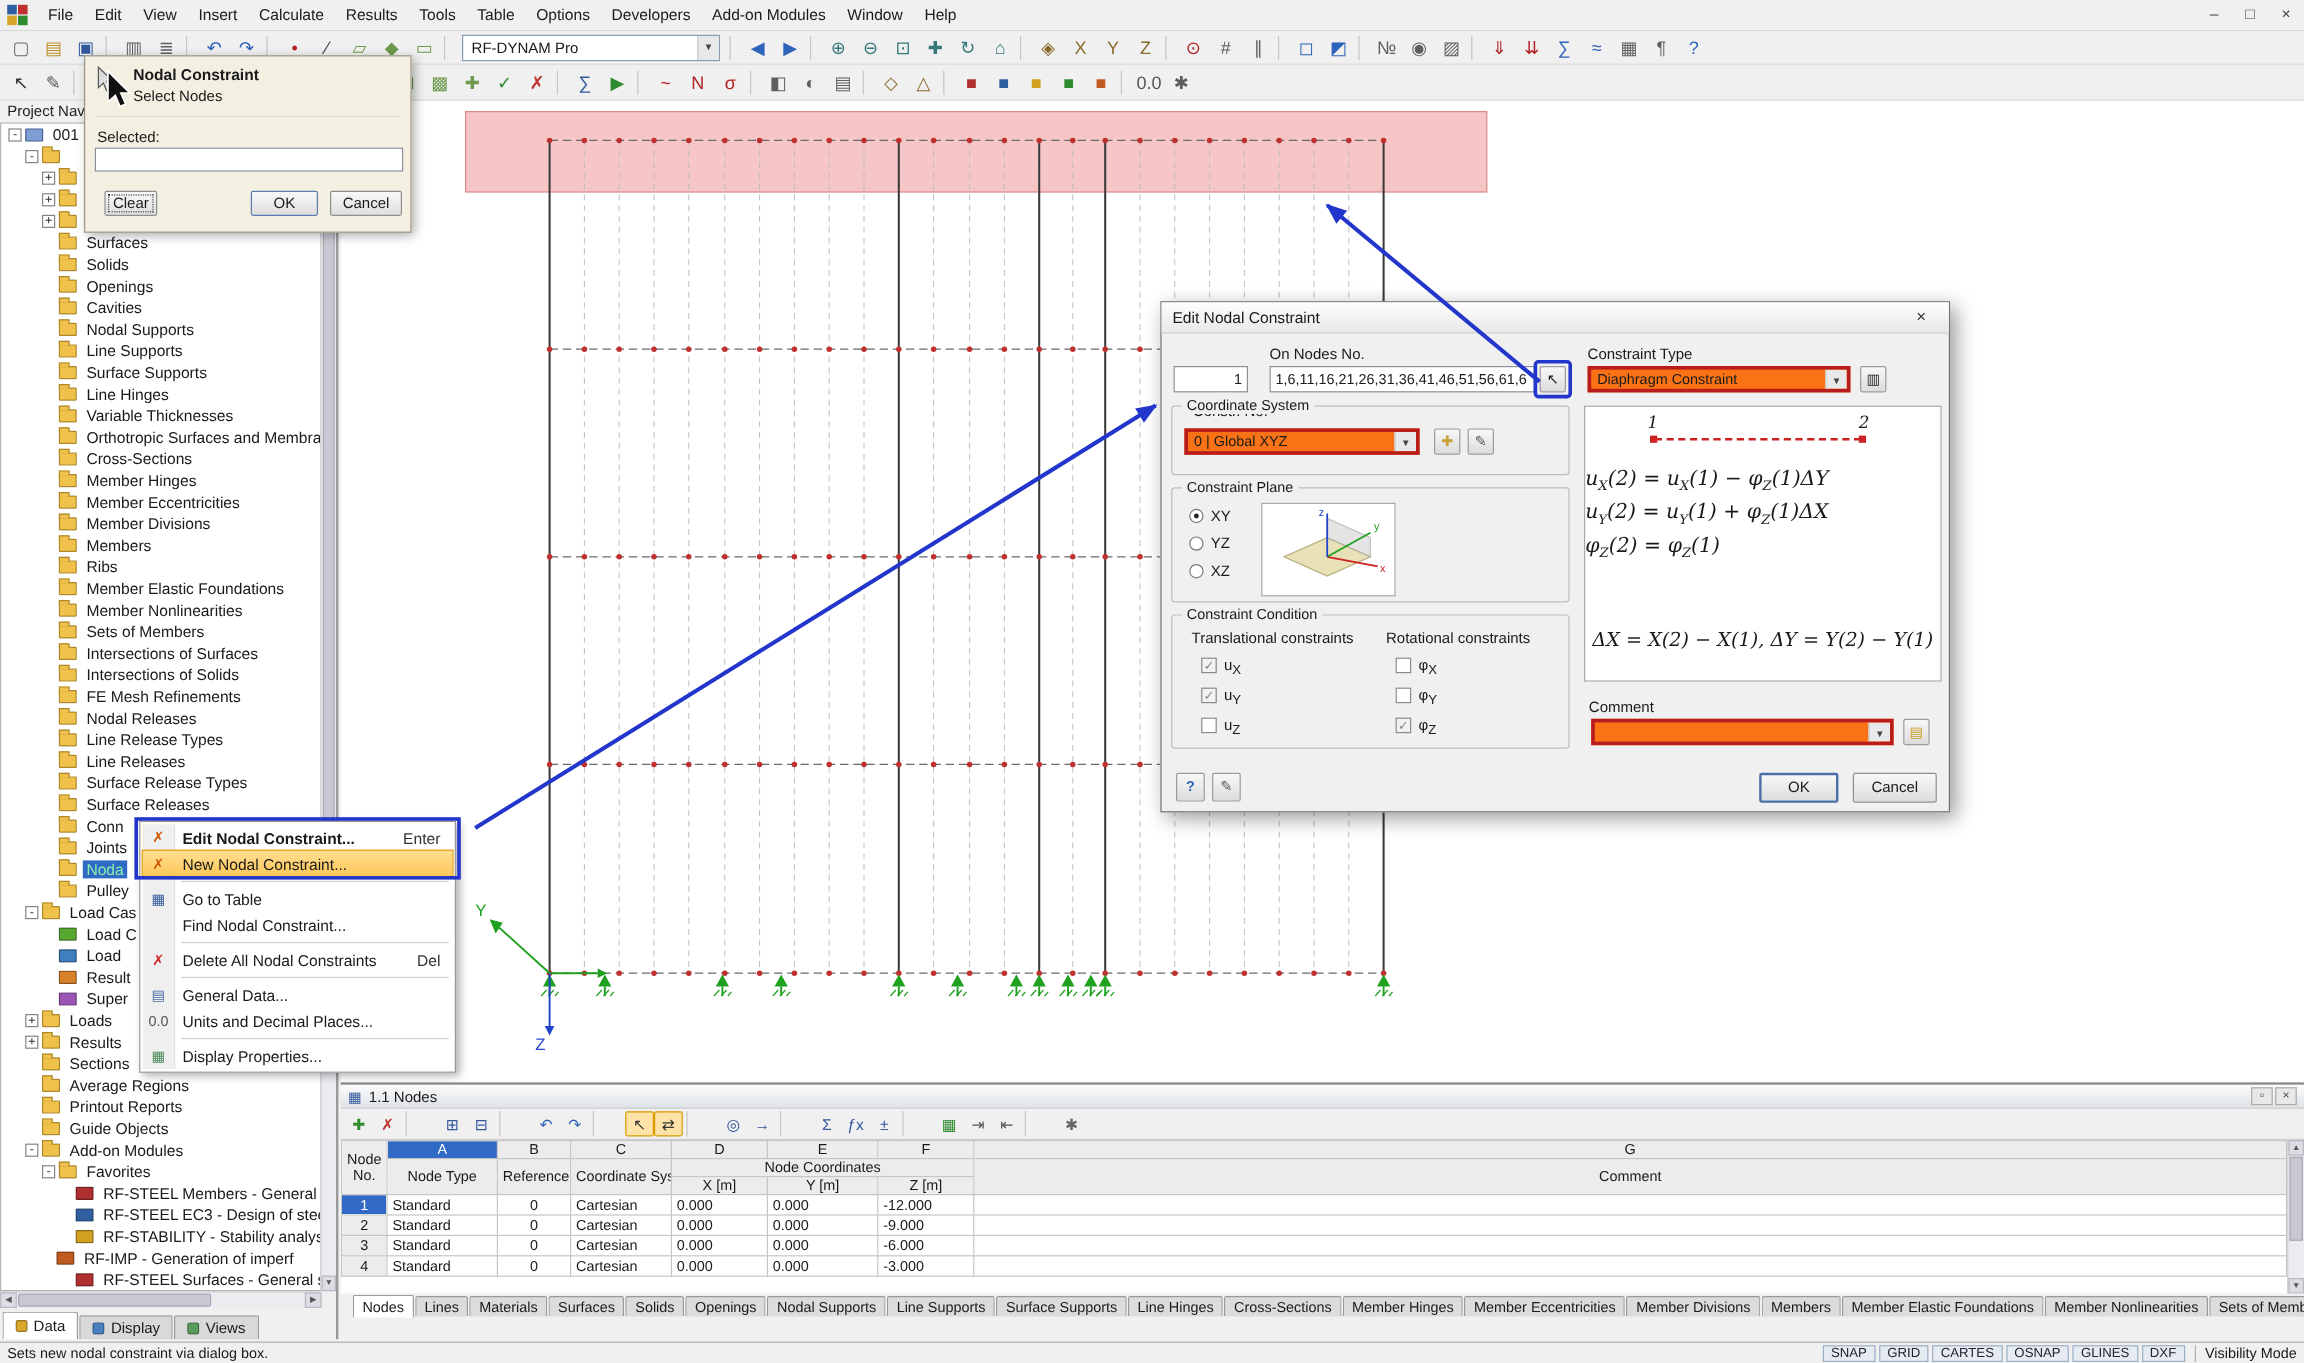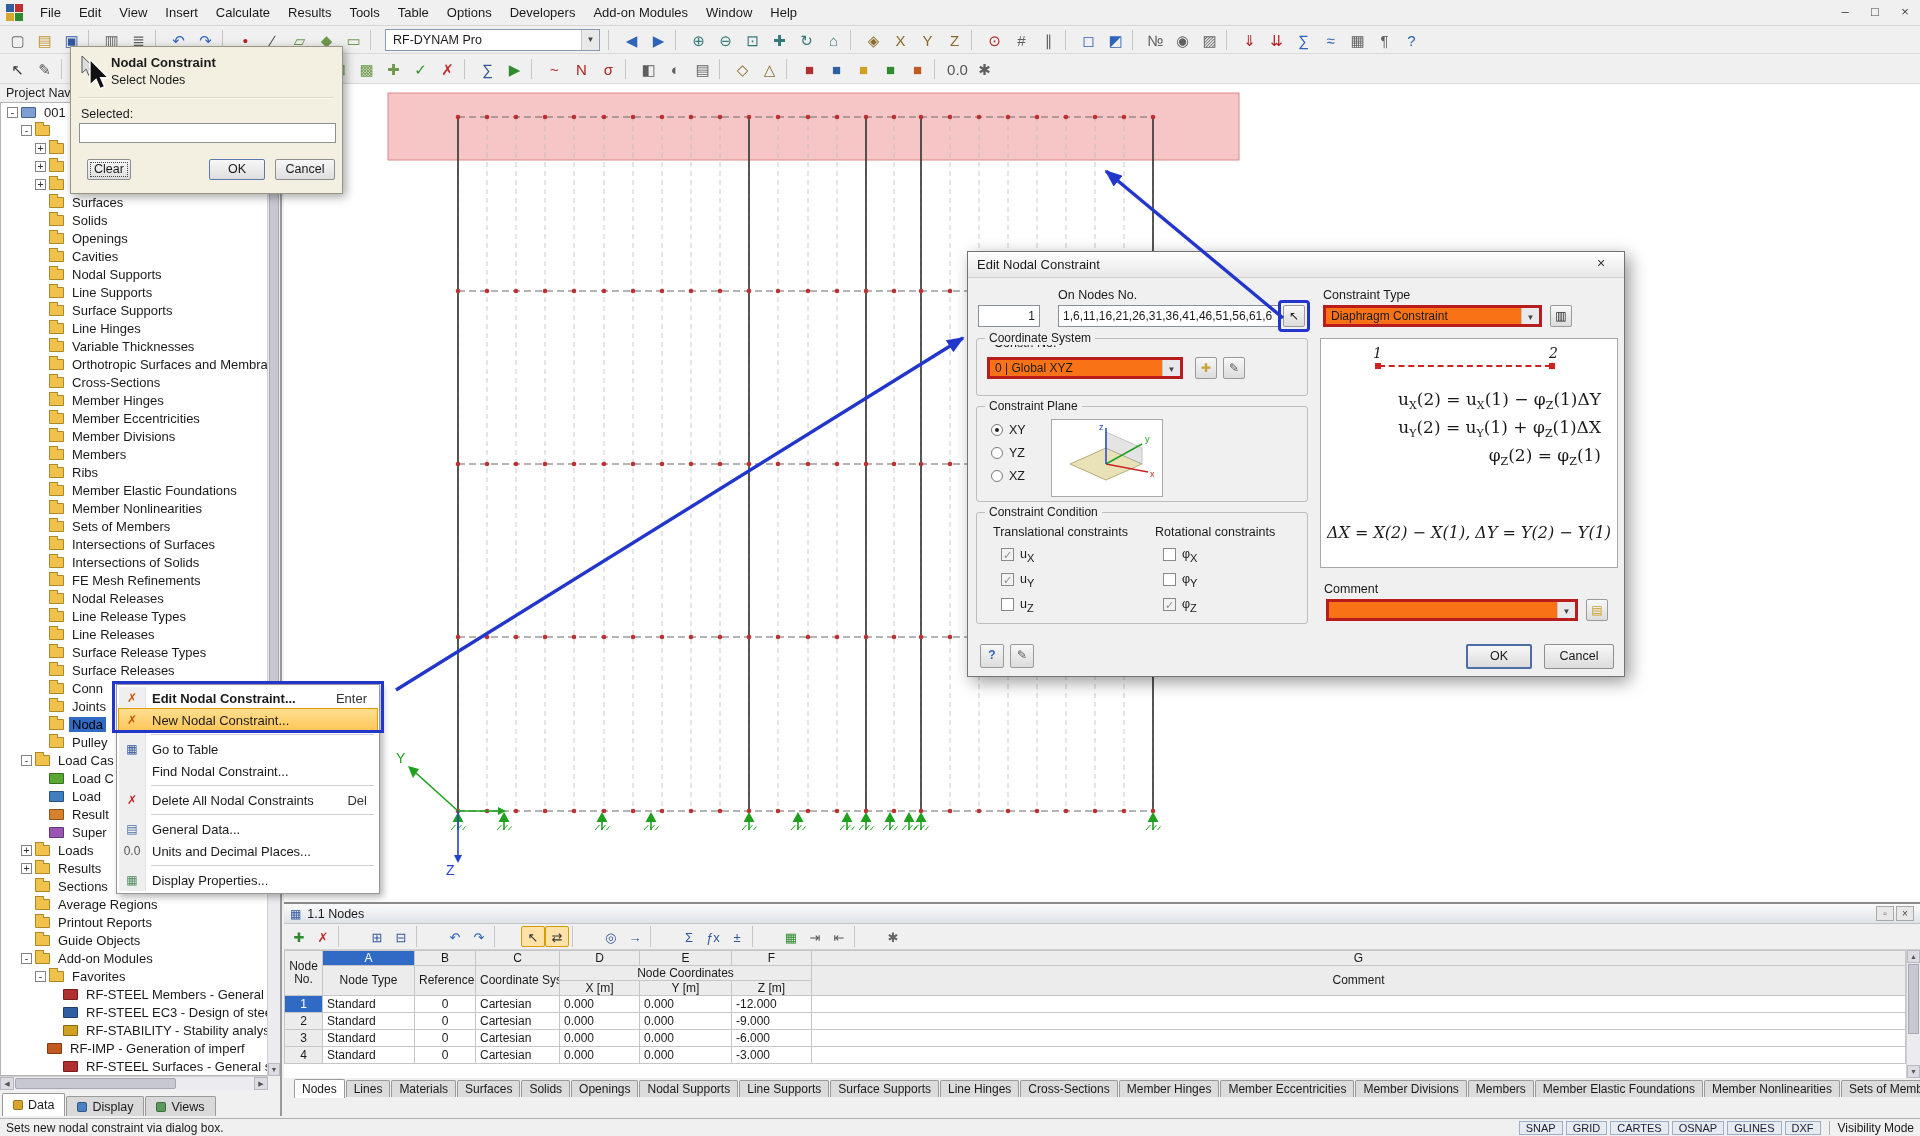--- a/index.html
+++ b/index.html
@@ -34,21 +34,21 @@
   .nav-caption{height:18px;padding:2px 6px;font-size:12.5px;color:#222;white-space:nowrap;overflow:hidden;}
   .nav-tree{position:absolute;top:18px;left:0;width:268px;bottom:40px;background:#fff;border:1px solid #b5b5b5;overflow:hidden;font-size:13px;}
   .tree-item{height:18px;display:flex;align-items:center;white-space:nowrap;}
   .expander{width:11px;height:11px;border:1px solid #848484;background:#fff;font-size:10px;line-height:9px;text-align:center;margin-right:3px;flex:none;color:#333;font-family:"DejaVu Sans Mono",monospace;}
   .expander:empty{visibility:hidden;}
   .tree-icon{width:15px;height:11px;background:#f0c24b;border:1px solid rgba(120,90,10,.55);border-radius:1px;margin-right:5px;flex:none;position:relative;}
   .tree-icon.folder::before{content:"";position:absolute;top:-4px;left:-1px;width:7px;height:3px;background:#f0c24b;border:1px solid rgba(120,90,10,.55);border-bottom:none;}
   .tree-icon.cube{background:#7f9fd4;border-color:#44618f;}
   .tree-icon.chip{border-color:rgba(0,0,0,.35);}
   .tree-label{padding:0 3px;overflow:hidden;}
-  .tree-item.sel .tree-label{background:#316ac5;color:#000000;}
+  .tree-item.sel .tree-label{background:#316ac5;color:#86efac;}
   .vscroll{position:absolute;right:0;top:18px;width:13px;bottom:40px;background:#ebebf0;border-left:1px solid #cfcfcf;}
   .vscroll .sb-btn{position:absolute;left:0;width:12px;height:13px;background:#dcdce2;border:1px solid #b9b9c2;text-align:center;font-size:7px;line-height:11px;color:#555;}
   .vscroll .up{top:0;} .vscroll .down{bottom:0;}
   .vscroll .thumb{position:absolute;left:1px;top:14px;width:10px;height:72%;background:#c8c8d2;border:1px solid #a8a8b4;border-radius:2px;}
   .hscroll{position:absolute;left:0;bottom:26px;height:14px;width:268px;background:#ebebf0;border-top:1px solid #cfcfcf;}
   .hscroll .sb-btn{position:absolute;top:0;width:14px;height:13px;background:#dcdce2;border:1px solid #b9b9c2;text-align:center;font-size:7px;line-height:11px;color:#555;}
   .hscroll .left{left:0;} .hscroll .right{right:0;}
   .hscroll .thumb{position:absolute;left:15px;top:1px;height:11px;width:60%;background:#c8c8d2;border:1px solid #a8a8b4;border-radius:2px;}
   .nav-tabs{position:absolute;left:0;right:0;bottom:0;height:24px;background:#f0f0f0;display:flex;align-items:flex-end;padding-left:2px;}
   .nav-tab{height:20px;padding:0 10px;border:1px solid #9a9a9a;border-bottom:none;background:#d9d9d9;display:flex;align-items:center;gap:5px;font-size:12.5px;border-radius:2px 2px 0 0;margin-right:1px;}
@@ -141,21 +141,21 @@
   .check{display:flex;align-items:center;gap:6px;}
   .check i{width:13px;height:13px;border:1px solid #8a8a8a;background:#fff;font-style:normal;font-size:11px;line-height:12px;text-align:center;color:#8c8c8c;flex:none;}
   .check.cd i{background:#f2f2f2;}
   .check.cd i::after{content:"✓";}
   .formula-panel{position:absolute;left:352px;top:86px;width:298px;height:230px;background:#fff;border:1px solid #a8a8a8;font-family:"DejaVu Serif",serif;}
   .f-n{position:absolute;top:6px;font-size:14px;font-style:italic;}
   .f-n1{left:52px;} .f-n2{left:228px;}
   .f-dash{position:absolute;left:58px;top:26px;width:172px;border-top:2px dashed #cc2222;}
   .f-dash::before,.f-dash::after{content:"";position:absolute;top:-4px;width:6px;height:6px;background:#cc2222;}
   .f-dash::before{left:-4px;} .f-dash::after{right:-4px;}
-  .f-lines{position:absolute;left:0;right:16px;top:46px;text-align:right;font-size:17px;}
+  .f-lines{position:absolute;left:0;right:16px;top:46px;text-align:left;font-size:17px;font-style:italic;}
   .f-lines div{line-height:28px;}
   .f-delta{position:absolute;left:0;right:0;top:184px;text-align:center;font-size:16px;font-style:italic;}
   sub{font-size:11px;line-height:0;}
   .ed-btn{position:absolute;height:25px;background:linear-gradient(#f8f8f8,#dcdcdc);border:1px solid #8e8e8e;border-radius:2px;text-align:center;font-size:12.5px;line-height:23px;}
   .ed-ok{left:498px;top:392px;width:66px;border:2px solid #4b6ea9;line-height:21px;}
   .ed-cancel{left:576px;top:392px;width:70px;}
   #pick-annotation{position:absolute;left:310px;top:48px;width:32px;height:32px;border:3px solid #2236cc;border-radius:4px;z-index:5;pointer-events:none;}
 
   
   #arrows-svg{position:absolute;left:0;top:0;z-index:70;pointer-events:none;}

